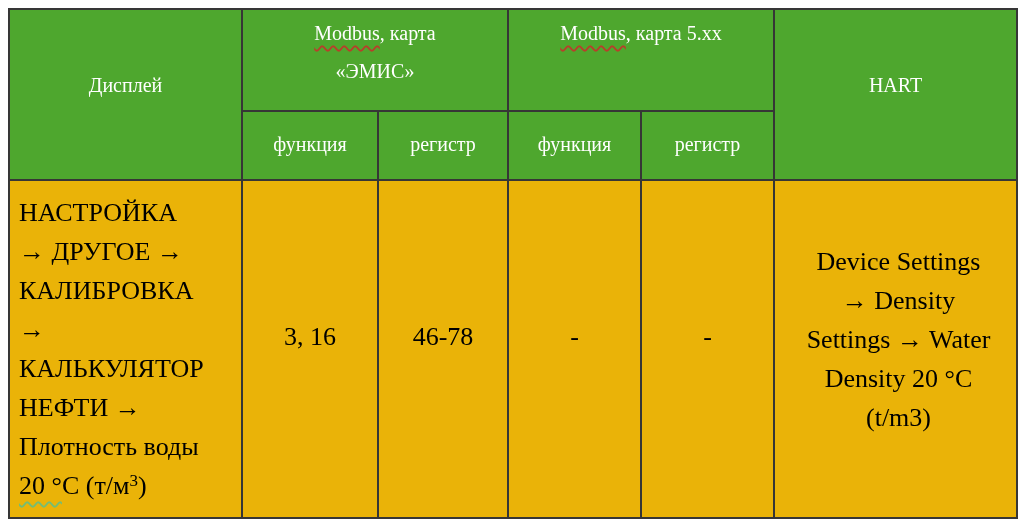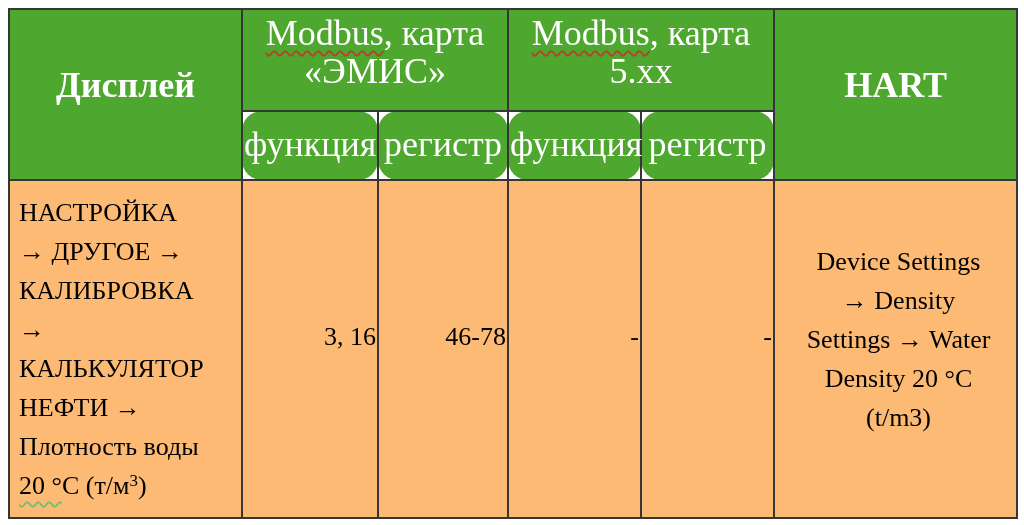--- a/index.html
+++ b/index.html
@@ -28,44 +28,44 @@
   }
   .regmap th,.regmap td{
     border:2px solid var(--border);
     margin:0;
   }
   
   .regmap th{
     background:var(--header-green);
     color:var(--header-text);
     font-weight:normal;
-    font-size:36px;
+    font-size:20px;
     line-height:38px;
     text-align:center;
   }
-  th.span-col{ vertical-align:middle; padding-bottom:20px;font-weight:bold; }
+  th.span-col{ vertical-align:middle; padding-bottom:20px; }
   th.hdr-top{ vertical-align:top; padding-top:4px; }
-  th.sub{ vertical-align:middle; padding-bottom:4px;border-radius:20px; }
+  th.sub{ vertical-align:middle; padding-bottom:4px; }
   
   .regmap td{
     font-size:26px;
     line-height:39px;
     vertical-align:middle;
-    background:#fdba74;
+    background:#eab308;
   }
   td.path-cell{
     text-align:left;
     padding:4px 8px 4px 9px;
   }
   td.hart-cell{
     text-align:center;
     padding:4px 6px 24px 12px;
   }
   td.val{
-    text-align:right;
+    text-align:center;
     padding-bottom:26px;
   }
   .prelines{ white-space:pre-line; }
   
   .sq-red{
     text-decoration:underline wavy var(--spell-red);
     text-decoration-thickness:2px;
     text-underline-offset:5px;
   }
   .sq-green{

